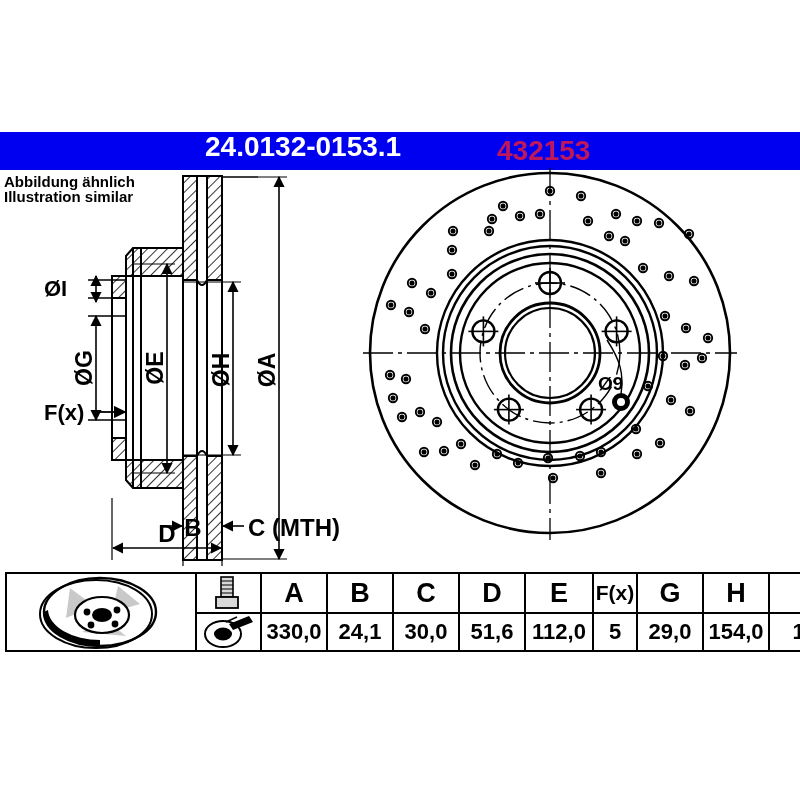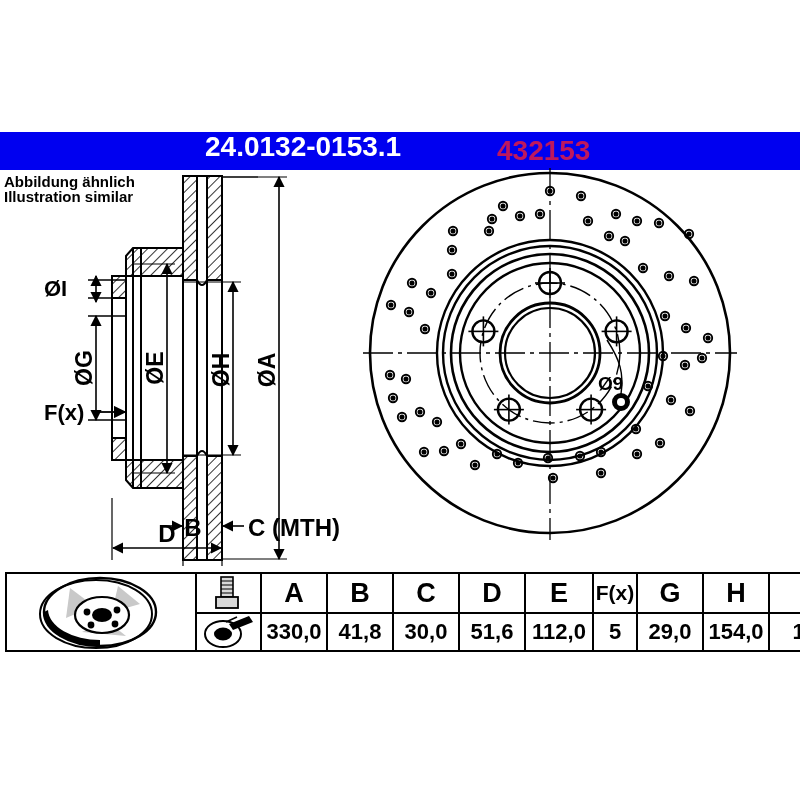--- a/index.html
+++ b/index.html
@@ -469,21 +469,21 @@
           <svg width="61" height="34" viewBox="0 0 61 34">
             <g transform="translate(26,17)">
               <ellipse cx="0" cy="2" rx="18" ry="13" fill="#ffffff" stroke="#000" stroke-width="2"></ellipse>
               <ellipse cx="0" cy="2" rx="9" ry="6.5" fill="#000"></ellipse>
               <path d="M6,-8 L26,-16 L30,-10 L10,-2 Z" fill="#000"></path>
               <path d="M3,-10 L14,-15" stroke="#000" stroke-width="1.6"></path>
             </g>
           </svg>
         </td>
         <td>330,0</td>
-        <td>41,8</td>
+        <td>24,1</td>
         <td>30,0</td>
         <td>51,6</td>
         <td>112,0</td>
         <td>5</td>
         <td>29,0</td>
         <td>154,0</td>
         <td>15,0</td>
       </tr>
     </tbody>
   </table>

